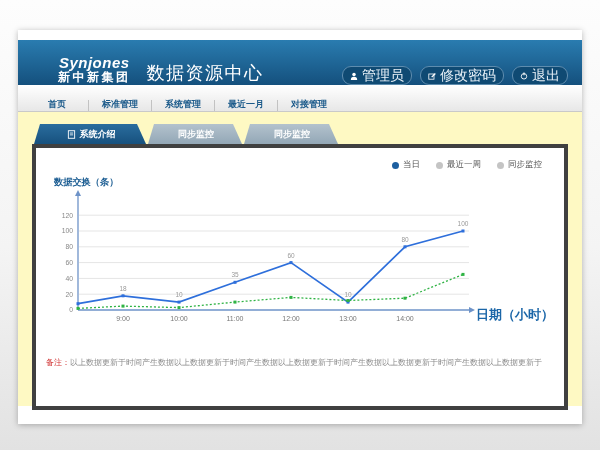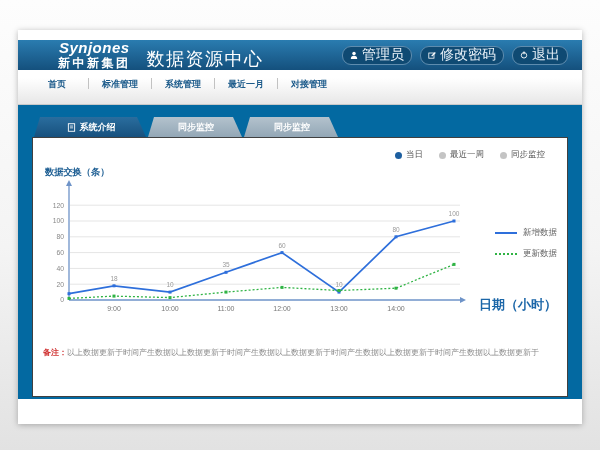--- a/index.html
+++ b/index.html
@@ -3,57 +3,57 @@
 <meta charset="utf-8">
 <style>
   html,body{margin:0;padding:0;}
   .stage{position:relative;width:600px;height:450px;overflow:hidden;
     background:linear-gradient(180deg,#fdfdfd 0%,#f4f4f4 55%,#e2e2e2 100%);
     font-family:"Liberation Sans","DejaVu Sans",sans-serif;}
   .window{position:absolute;left:18px;top:30px;width:564px;height:394px;background:#fff;
     box-shadow:0 1px 6px rgba(0,0,0,.28);display:flex;flex-direction:column;}
   .top-strip{height:10px;background:#fff;}
   
-  .app-header{height:30px;background:linear-gradient(180deg,#2a7cb0,#14507d);
-    display:flex;align-items:center;padding:0 14px;color:#fff;}
+  .app-header{height:45px;background:linear-gradient(180deg,#2a7cb0,#14507d);
+    display:flex;align-items:flex-end;padding:0 14px;color:#fff;}
   .logo{margin-left:26px;text-align:center;line-height:1.15;cursor:pointer;}
   .logo-en{font-size:15px;font-weight:bold;font-style:italic;letter-spacing:.5px;}
   .logo-cn{font-size:12px;font-weight:bold;letter-spacing:2.5px;}
   .app-title{margin-left:16px;font-size:18px;letter-spacing:1.5px;padding-top:8px;}
   .user-actions{margin-left:auto;display:flex;gap:8px;align-items:center;}
   .pill{display:flex;align-items:center;gap:4px;height:17px;padding:0 7px;
     border:1px solid #5e8cae;border-radius:9px;background:#0f4a73;font-size:14px;color:#e8f1f8;cursor:pointer;}
   .pill-icon{display:flex;align-items:center;}
   
   .main-nav{height:26px;background:linear-gradient(180deg,#ffffff,#e7e7e7);
-    border-bottom:1px solid #c9c9c9;display:flex;align-items:flex-start;padding-left:8px;margin-top:8px;}
+    border-bottom:1px solid #c9c9c9;display:flex;align-items:flex-end;padding-left:8px;}
   .nav-item{width:62px;text-align:center;font-size:9px;font-weight:bold;color:#1b5a8a;cursor:pointer;}
   .nav-sep{width:1px;height:11px;background:#c2c2c2;}
   
-  .content{background:#0369a1;padding:12px 14px 0;height:282px;}
+  .content{background:#fef9c3;padding:12px 14px 0;height:282px;}
   .bottom-strip{flex:1;background:#fff;}
   .tabs{display:flex;height:20px;margin-left:2px;}
   .tab{display:flex;align-items:center;justify-content:center;gap:4px;font-size:9px;font-weight:bold;
     color:#fff;cursor:pointer;padding:0 12px 0 14px;
     clip-path:polygon(6px 0,calc(100% - 9px) 0,100% 100%,0 100%);}
   .tab.active{background:linear-gradient(180deg,#2a6d9e,#17517e);min-width:86px;}
   .tab.inactive{background:linear-gradient(180deg,#b3c2cd,#93a7b6);min-width:68px;margin-left:2px;}
-  .panel{background:#fff;border:1px solid #404040;height:258px;position:relative;}
+  .panel{background:#fff;border:4px solid #404040;height:258px;position:relative;}
   .radio-row{display:flex;justify-content:flex-end;gap:16px;padding:9px 22px 0;align-items:center;height:16px;}
   .radio{display:flex;align-items:center;gap:4px;font-size:8.5px;color:#555;cursor:pointer;}
   .dot{width:7px;height:7px;border-radius:50%;}
   .dot.sel{background:#1d5fa0;}
   .dot.unsel{background:#c4c4c4;}
-  .chart-block{position:relative;margin-top:2px;height:160px;}
+  .chart-block{position:relative;margin-top:2px;height:160px;padding-left:6px;}
   .legend{position:absolute;right:10px;top:62px;display:flex;flex-direction:column;gap:9px;}
   .legend-row{display:flex;align-items:center;gap:6px;font-size:8.5px;color:#666;}
   .legend-sample{width:22px;height:0;border-top-width:2px;}
   .xlabel{position:absolute;right:10px;top:131px;font-size:13px;font-weight:bold;color:#1b66a8;}
   .note{margin-top:22px;padding:0 10px;font-size:8px;color:#8a8a8a;white-space:nowrap;overflow:hidden;}
-  .note .prefix{color:#d03333;font-weight:bold;}
+  .note .prefix{color:#d03333;font-weight:normal;}
 </style>
 </head>
 <body>
 
 <div class="stage">
   <div class="window">
     <div class="top-strip"></div>
 
     <div class="app-header">
       <div class="logo">
@@ -183,30 +183,20 @@
                 <polyline points="36,133.4 81,131.1 137,132.6 193,127.1 249,122.4 306,125.5 363,123.2 421,99.4" fill="none" stroke="#2fb344" stroke-width="1.3" stroke-dasharray="2,2"></polyline>
                 <rect x="34.5" y="131.9" width="3" height="3" fill="#2fb344"></rect>
                 <rect x="79.5" y="129.6" width="3" height="3" fill="#2fb344"></rect>
                 <rect x="135.5" y="131.1" width="3" height="3" fill="#2fb344"></rect>
                 <rect x="191.5" y="125.6" width="3" height="3" fill="#2fb344"></rect>
                 <rect x="247.5" y="120.9" width="3" height="3" fill="#2fb344"></rect>
                 <rect x="304.5" y="124.0" width="3" height="3" fill="#2fb344"></rect>
                 <rect x="361.5" y="121.7" width="3" height="3" fill="#2fb344"></rect>
                 <rect x="419.5" y="97.9" width="3" height="3" fill="#2fb344"></rect>
               </svg></div>
-          <div class="legend">
-              <div class="legend-row">
-                <span class="legend-sample" style="border-top-style:solid;border-top-color:#2e6fdb"></span>
-                <span>新增数据</span>
-              </div>
-              <div class="legend-row">
-                <span class="legend-sample" style="border-top-style:dotted;border-top-color:#2fb344"></span>
-                <span>更新数据</span>
-              </div>
-            </div>
           <div class="xlabel">日期（小时）</div>
         </div>
         <div class="note">
           <span class="prefix">备注：</span><span>以上数据更新于时间产生数据以上数据更新于时间产生数据以上数据更新于时间产生数据以上数据更新于时间产生数据以上数据更新于</span>
         </div>
       </div>
     </div>
 
     <div class="bottom-strip"></div>
   </div>

